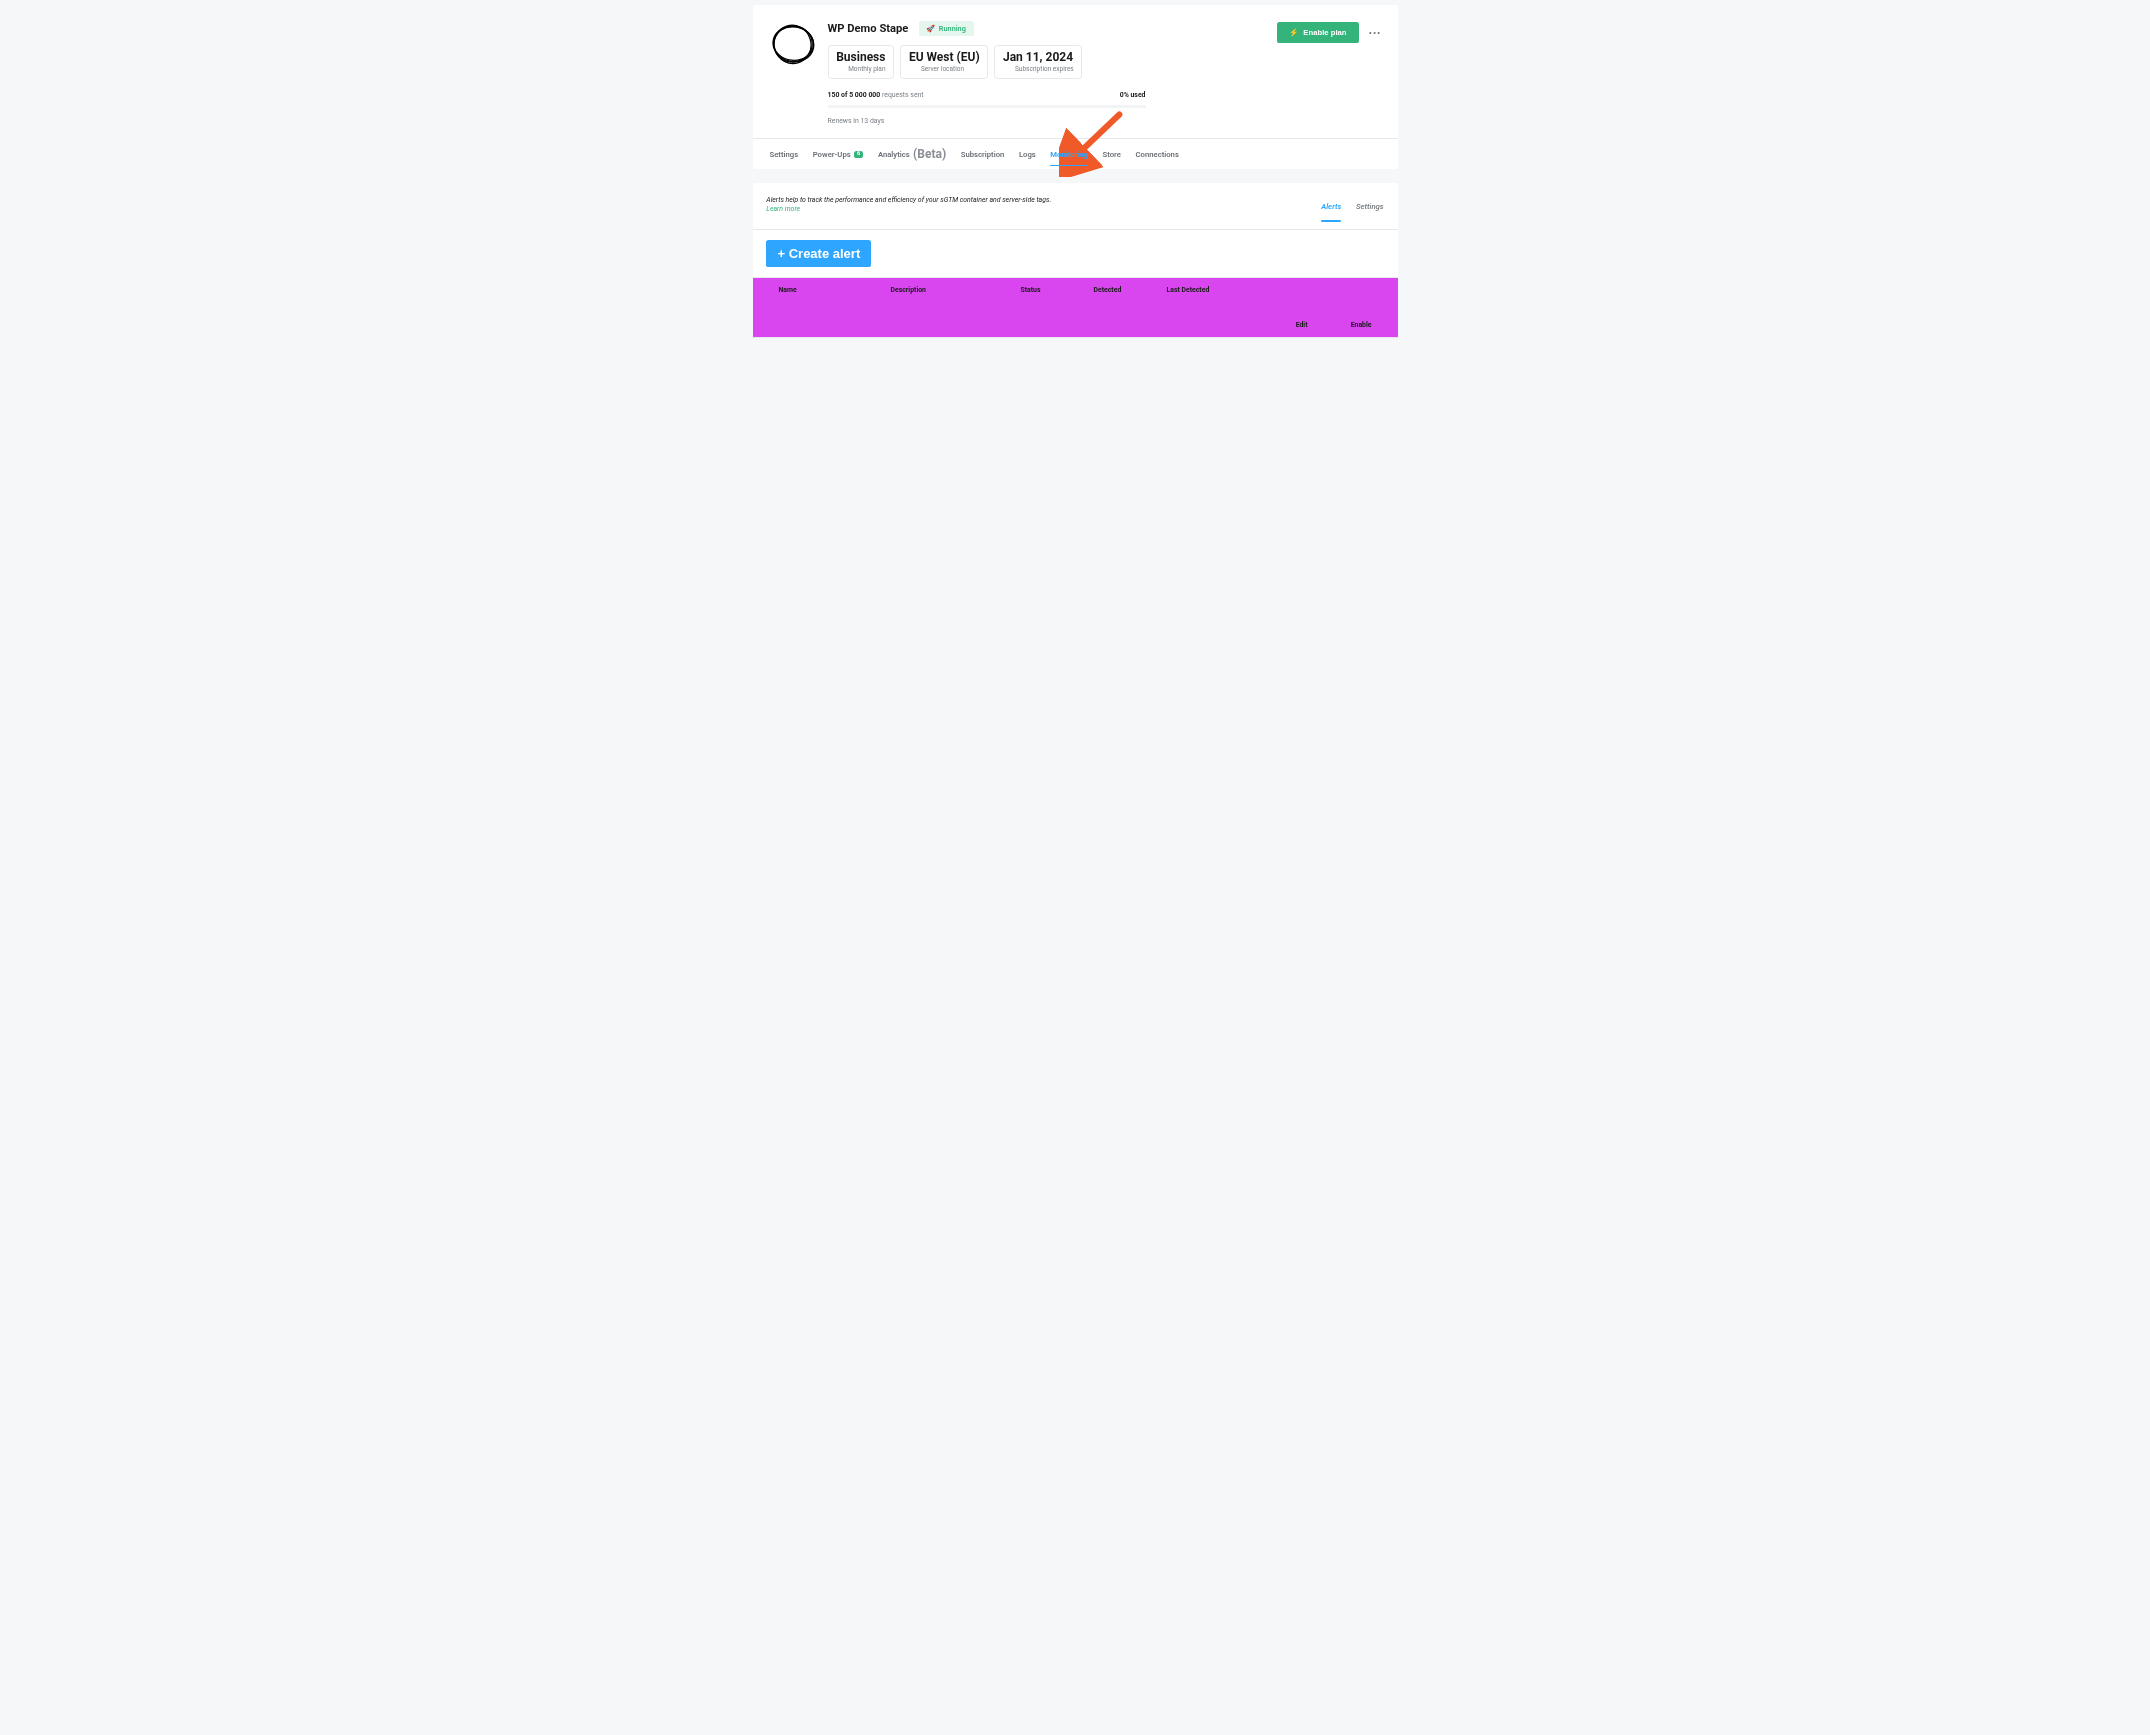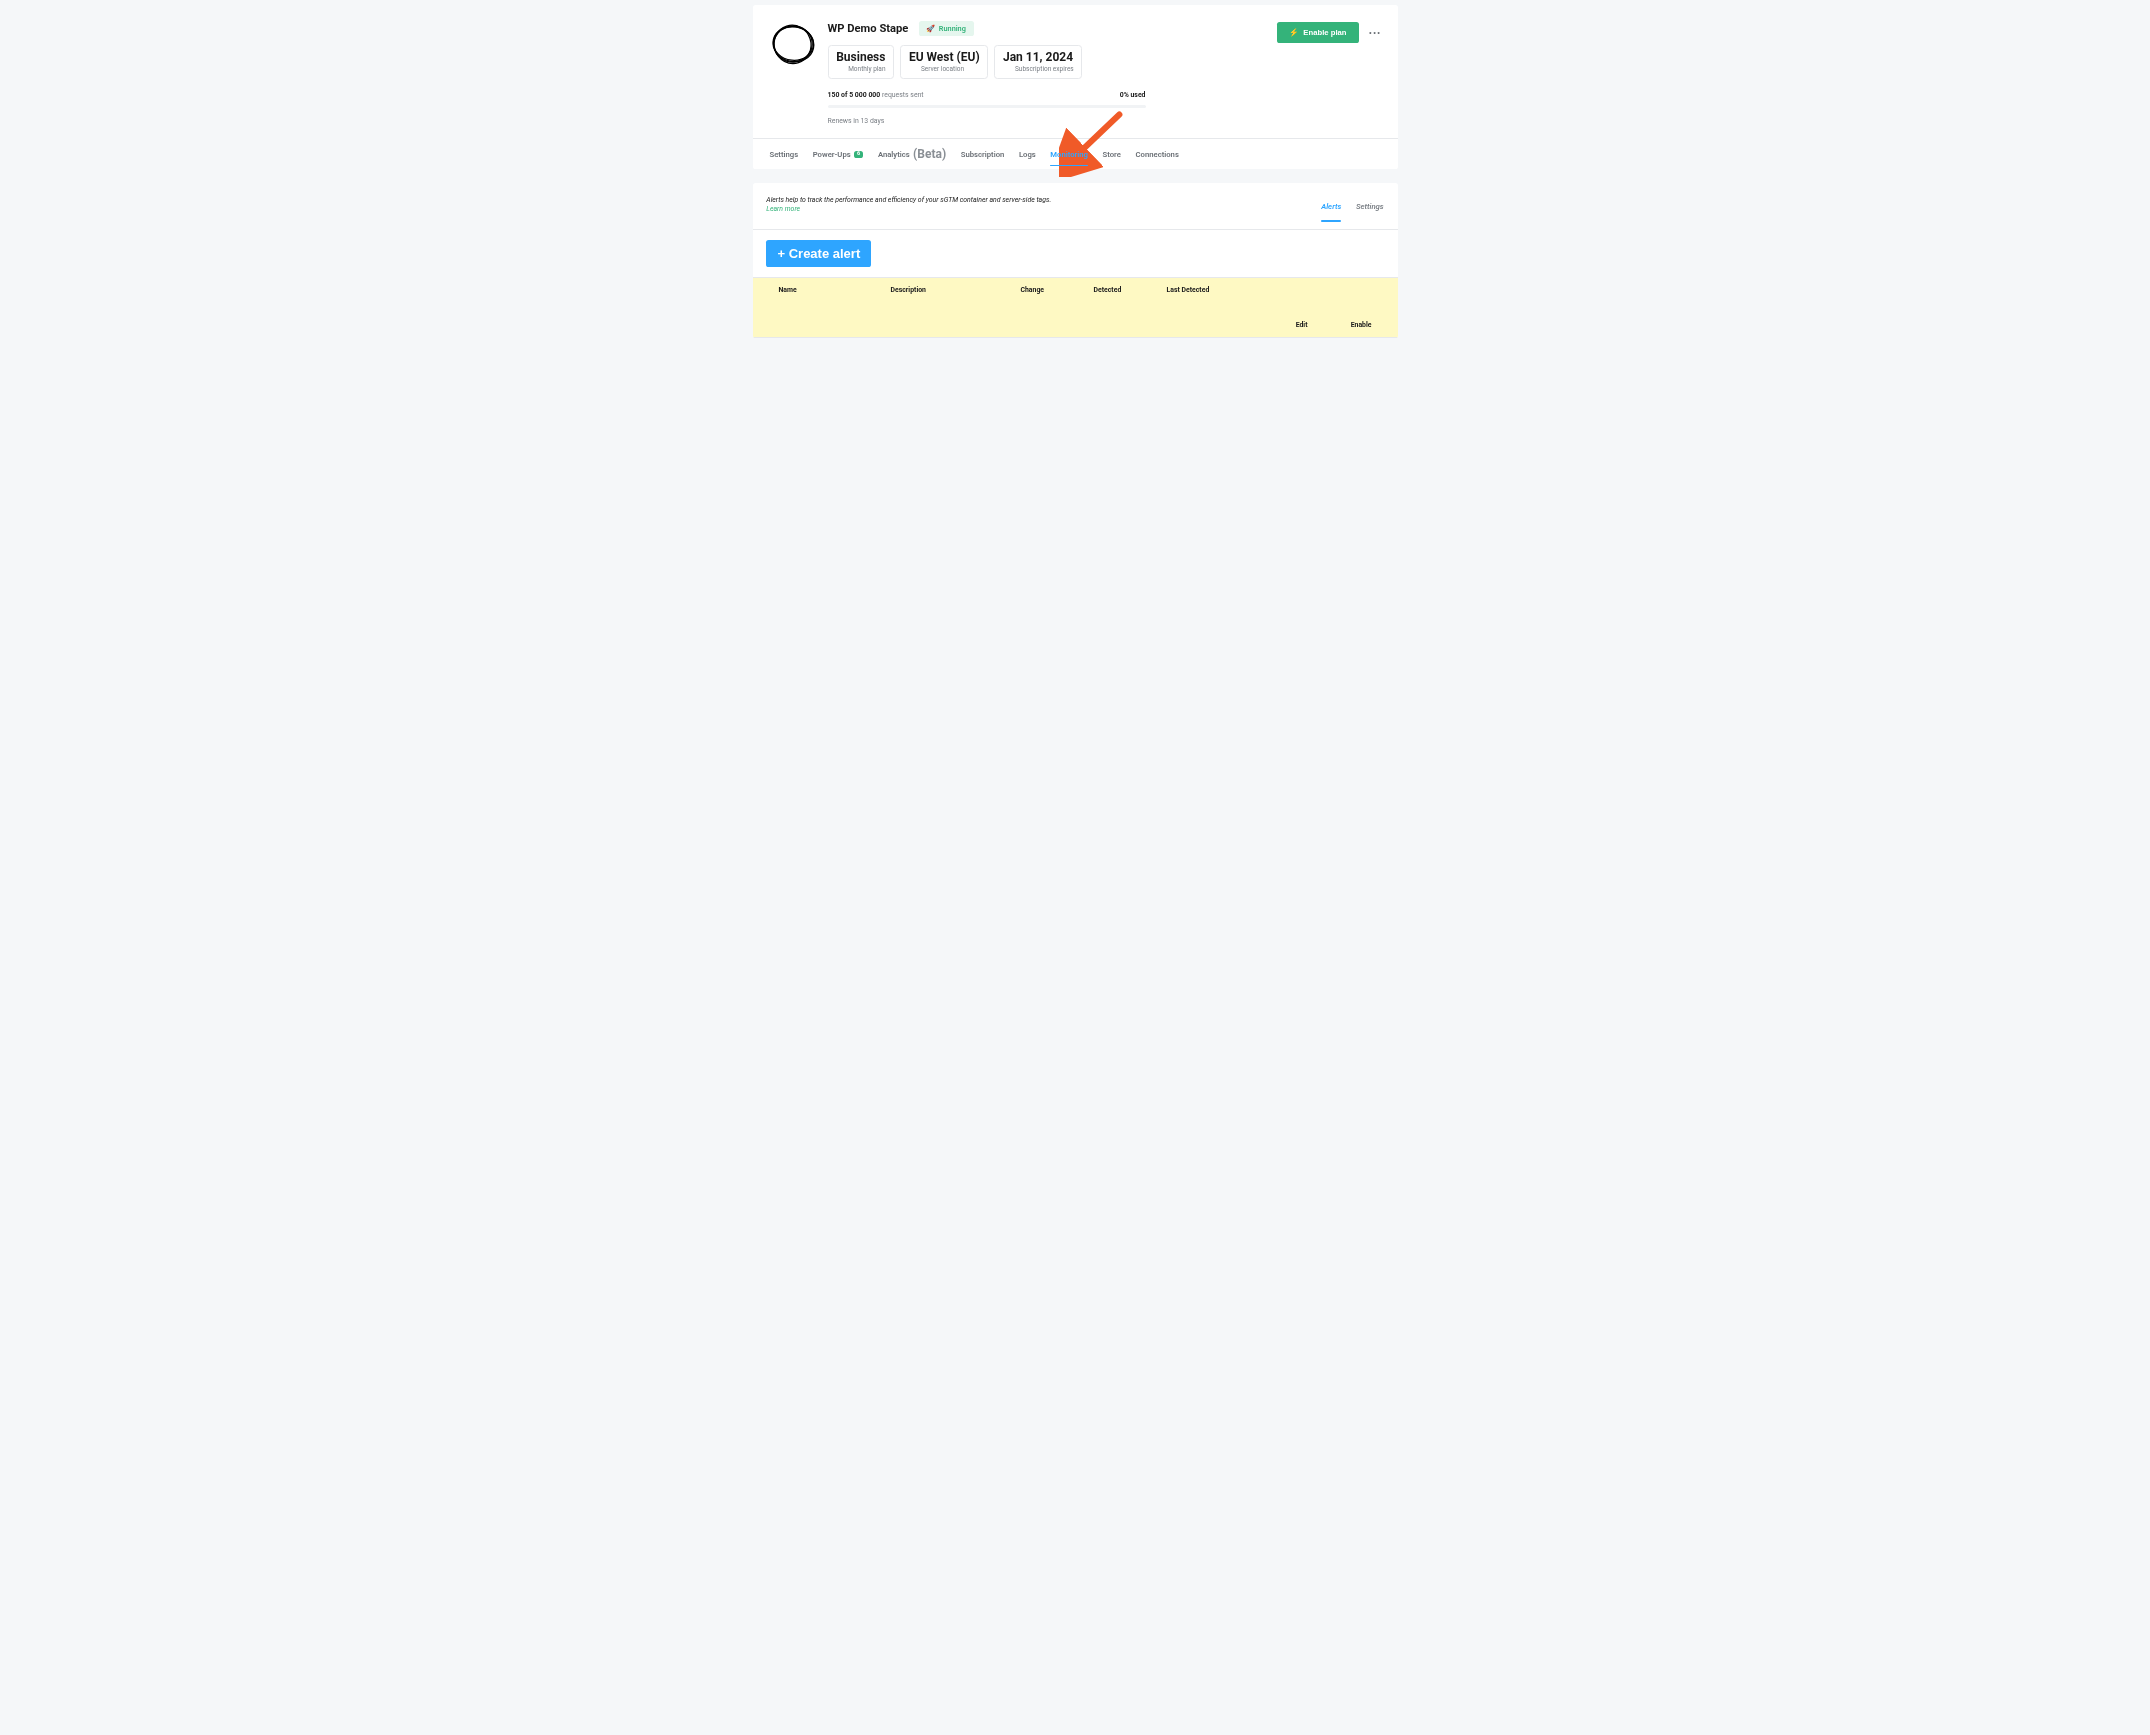--- a/index.html
+++ b/index.html
@@ -111,21 +111,21 @@
   }
   .toolbar{padding:10.3px 13.8px;}
   .btn-blue{
     background:var(--blue);color:#fff;border:none;border-radius:2.6px;
     font-weight:700;font-size:13px;padding:6px 11.2px;cursor:pointer;
   }
   .tbl-head{
     display:grid;
     grid-template-columns: 95px 1fr 56px 56px 77px 47px 47px;
     gap:17px;
-    padding:7.7px 26px;background:#fef9c3;border-top:0.4px solid var(--border);border-bottom:0.4px solid var(--border);
+    padding:7.7px 26px;background:#d946ef;border-top:0.4px solid var(--border);border-bottom:0.4px solid var(--border);
     font-weight:700;font-size:6.9px;
   }
   .tbl-head .right{text-align:right;margin-top:35px;}
   
   .arrow-annot{
     position:absolute;pointer-events:none;
     left:306px;top:103px;width:69px;height:69px;
   }
 </style>
 </head>
@@ -247,21 +247,21 @@
       </div>
     </div>
 
     <div class="toolbar">
       <button class="btn-blue">+ Create alert</button>
     </div>
 
     <div class="tbl-head">
       <div>Name</div>
       <div>Description</div>
-      <div>Change</div>
+      <div>Status</div>
       <div>Detected</div>
       <div>Last Detected</div>
       <div class="right">Edit</div>
       <div class="right">Enable</div>
     </div>
 
   </div>
 
 </div>
 

